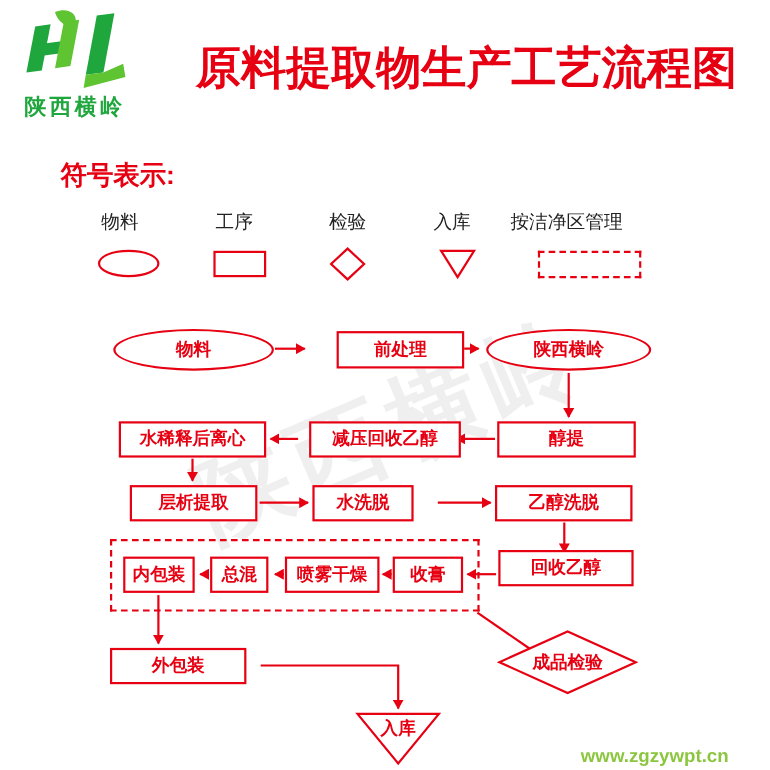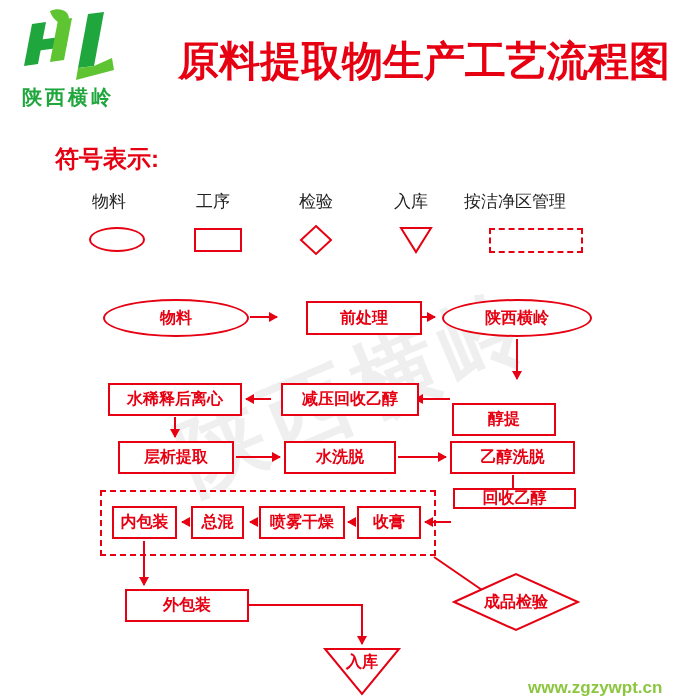--- a/index.html
+++ b/index.html
@@ -133,34 +133,34 @@
 
     <polygon points="454,602 516,574 578,602 516,630" fill="#fff" stroke="#e60012" stroke-width="2"></polygon>
 
     <polygon points="325,649 399,649 362,694" fill="#fff" stroke="#e60012" stroke-width="2"></polygon>
   </svg>
 
   <div class="node ellipse" style="left:103px;top:299px;width:146px;height:38px;">物料</div>
   <div class="node" style="left:285px;top:301px;width:116px;height:34px;margin-left:21px;">前处理</div>
   <div class="node ellipse" style="left:442px;top:299px;width:150px;height:38px;">陕西横岭</div>
 
-  <div class="node" style="left:452px;top:403px;width:104px;height:33px;">醇提</div>
+  <div class="node" style="left:452px;top:383px;width:126px;height:33px;">醇提</div>
   <div class="node" style="left:281px;top:383px;width:138px;height:33px;text-align:center;">减压回收乙醇</div>
   <div class="node" style="left:108px;top:383px;width:134px;height:33px;">水稀释后离心</div>
 
   <div class="node" style="left:118px;top:441px;width:116px;height:33px;">层析提取</div>
-  <div class="node" style="left:284px;top:441px;width:112px;height:33px;">水洗脱</div>
+  <div class="node" style="left:284px;top:441px;width:92px;height:33px;">水洗脱</div>
   <div class="node" style="left:450px;top:441px;width:125px;height:33px;">乙醇洗脱</div>
 
-  <div class="node" style="left:453px;top:488px;width:123px;height:21px;">回收乙醇</div>
+  <div class="node" style="left:453px;top:500px;width:123px;height:33px;">回收乙醇</div>
   <div class="node" style="left:357px;top:506px;width:64px;height:33px;">收膏</div>
   <div class="node" style="left:259px;top:506px;width:86px;height:33px;">喷雾干燥</div>
   <div class="node" style="left:191px;top:506px;width:53px;height:33px;">总混</div>
   <div class="node" style="left:112px;top:506px;width:65px;height:33px;">内包装</div>
 
-  <div class="node" style="left:125px;top:589px;width:124px;height:33px;">外包装</div>
+  <div class="node" style="left:100px;top:589px;width:124px;height:33px;">外包装</div>
 
   <div class="shape-label" style="left:456px;top:591px;width:120px;height:22px;">成品检验</div>
   <div class="shape-label" style="left:332px;top:651px;width:60px;height:22px;">入库</div>
 
   <div class="footer-url">www.zgzywpt.cn</div>
 
 </div>
 
 </body></html>

